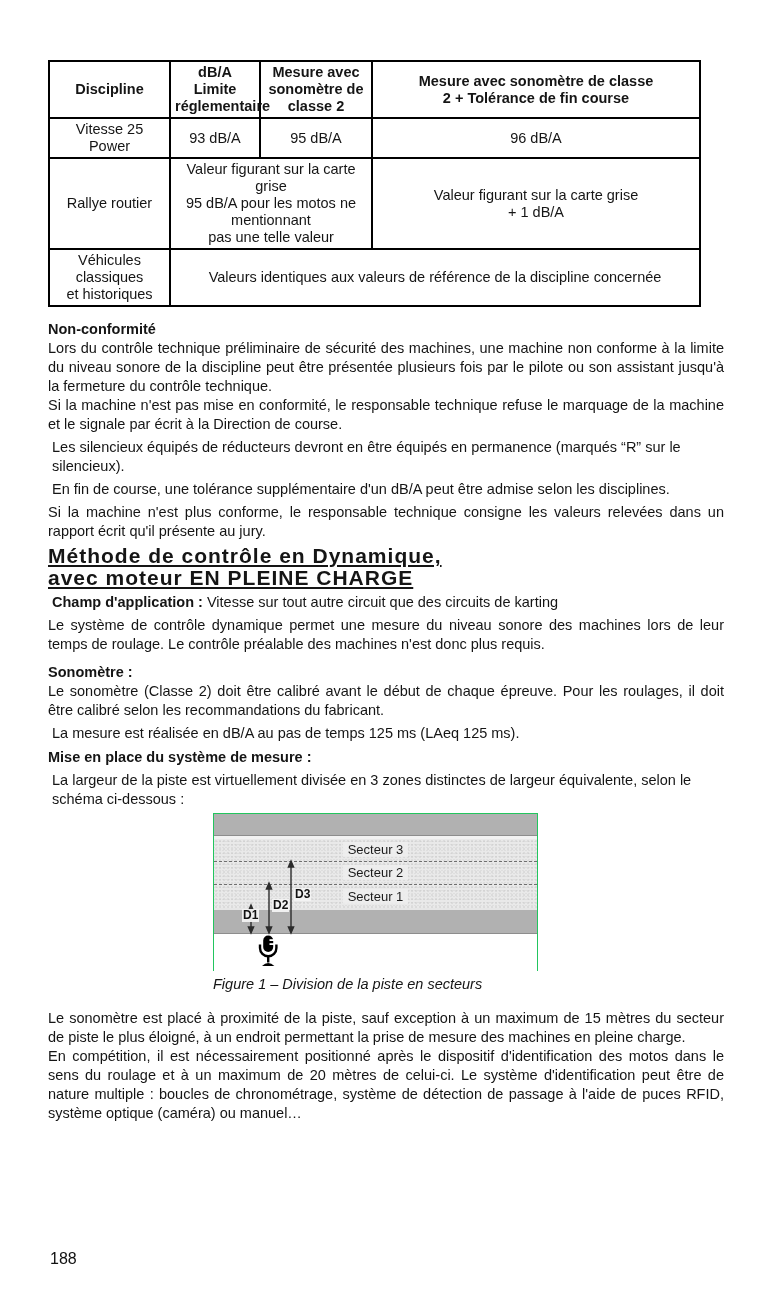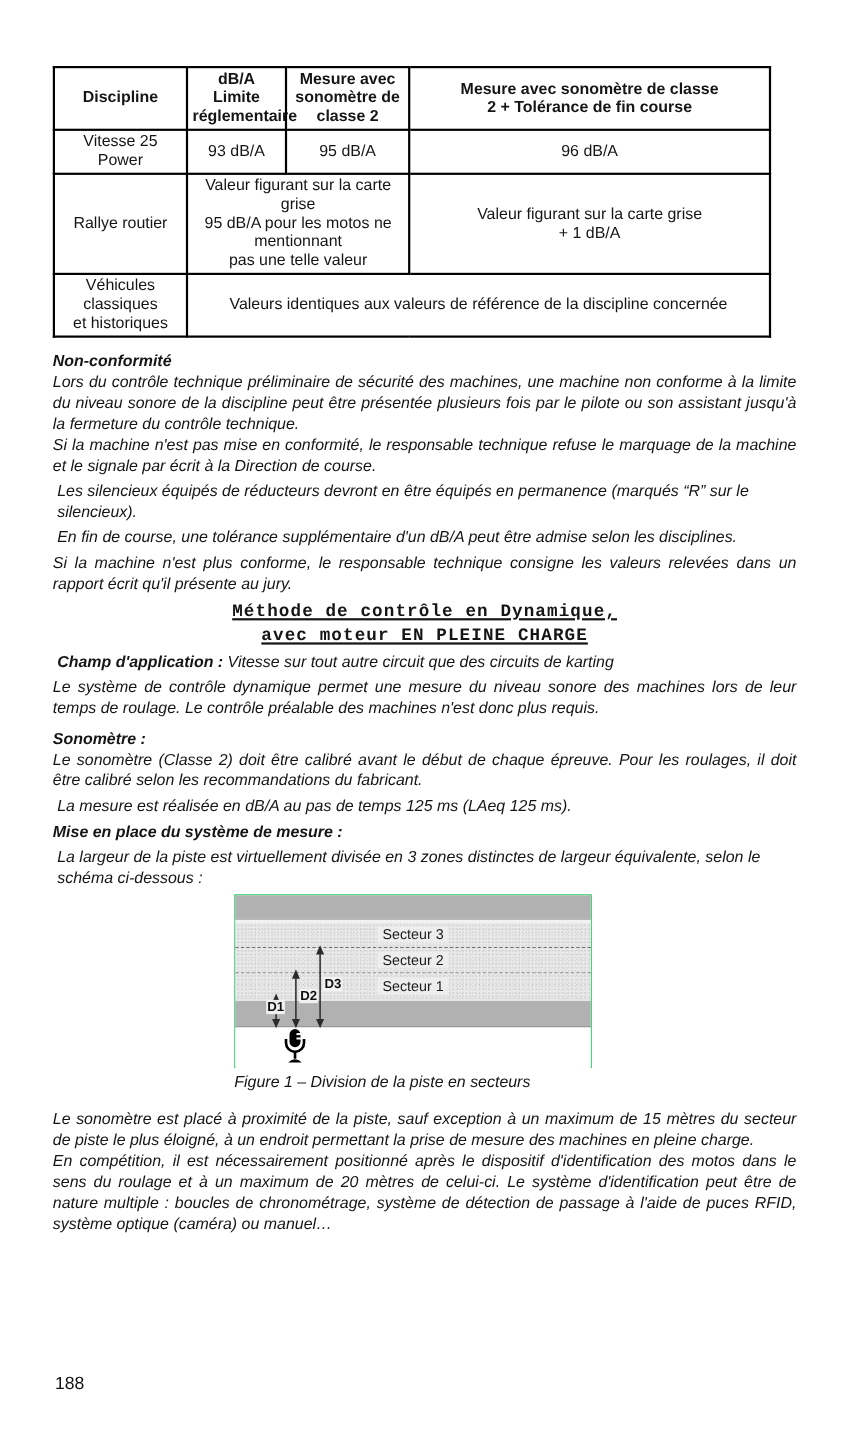--- a/index.html
+++ b/index.html
@@ -28,38 +28,37 @@
     padding:2px 4px;
     white-space:pre-line;
   }
   table.limits th{font-weight:bold;}
   tr.r-header{height:42px;}
   tr.r-vitesse{height:24px;}
   tr.r-rallye{height:58px;}
   tr.r-vehicules{height:43px;border-radius:22px;}
 
   
-  .sect{margin:0;font-style:italic;}
+  .sect{margin:0;}
   .sect-title{font-weight:bold;font-size:14.5px;line-height:19px;margin:0;}
   p.body{font-size:14.5px;line-height:19px;margin:0;text-align:justify;}
   p.body-left{font-size:14.5px;line-height:19px;margin:4px;}
   .mt-nonconf{margin-top:13px;}
   .mt-champ{margin-top:3px;}
   .mt-sono{margin-top:9px;}
   .mt-mise{margin-top:5px;}
   .mt-closing{margin-top:16px;}
 
   .method-heading{
     margin-top:4px;
-    text-align:center;
+    text-align:left;
     font-weight:bold;
-    font-size:16px;
+    font-size:21px;
     line-height:22px;
     letter-spacing:1px;
-    font-family:Liberation Mono, monospace;
   }
   .method-heading span{text-decoration:underline;text-decoration-thickness:2px;text-underline-offset:2px;}
   .inline-label{font-weight:bold;}
 
   
   .figure-wrap{margin-top:1px;margin-left:165px;width:325px;}
   .track-figure{
     position:relative;
     width:323px;height:156px;
     border:1px solid #22c55e;

